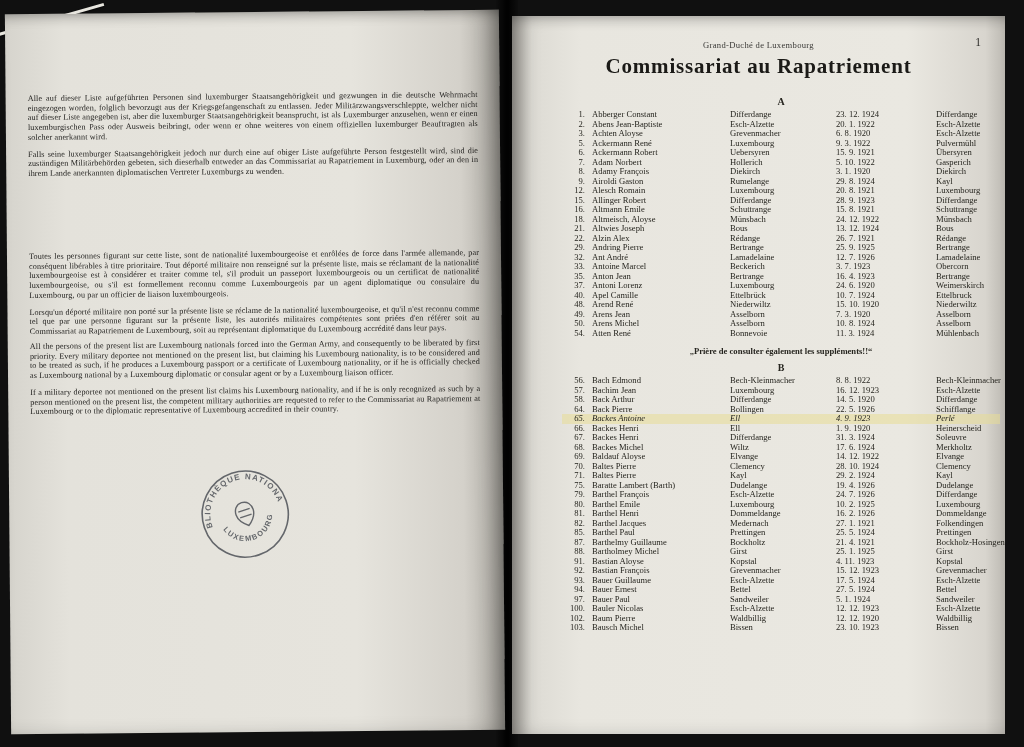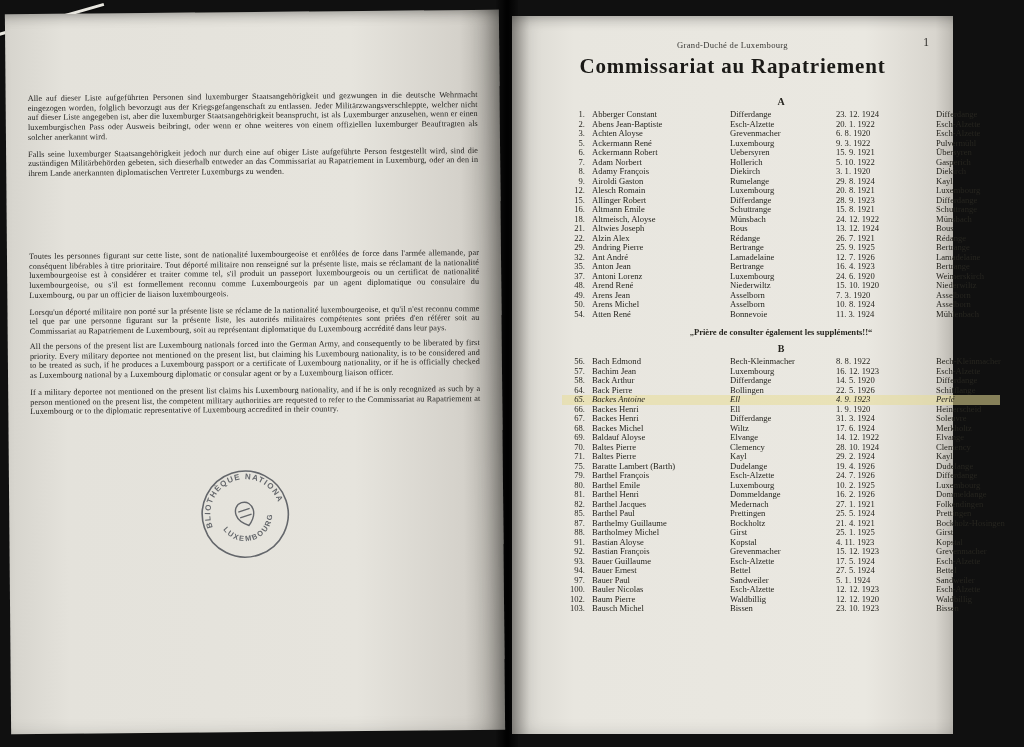--- a/index.html
+++ b/index.html
@@ -10,21 +10,21 @@
   }
   
   .page{position:absolute;box-sizing:border-box;}
   .page.left{
     left:8px;top:12px;width:494px;height:720px;
     background:linear-gradient(to right,#d6d4cd 0%,#e4e2db 12%,#e6e4dd 70%,#d4d1ca 92%,#a9a69f 100%);
     transform:rotate(-0.5deg);
     box-shadow:inset -14px 0 22px -10px rgba(0,0,0,.45), inset 0 10px 14px -10px rgba(0,0,0,.35);
   }
   .page.right{
-    left:512px;top:16px;width:441px;height:718px;
+    left:512px;top:16px;width:493px;height:718px;
     background:linear-gradient(to right,#b9b6af 0%,#dddbd4 4%,#e8e6df 14%,#eae8e1 80%,#d8d5ce 96%,#bcb9b2 100%);
     box-shadow:inset 14px 0 22px -10px rgba(0,0,0,.45), inset 0 10px 14px -10px rgba(0,0,0,.3);
     padding-left:12px;
   }
   .gutter{
     position:absolute;left:496px;top:0;width:22px;height:747px;
     background:linear-gradient(to right,rgba(0,0,0,.1),rgba(0,0,0,.85) 45%,rgba(0,0,0,.9) 55%,rgba(0,0,0,.15));
   }
   .corner-sliver{
     position:absolute;left:-4px;top:18px;width:110px;height:3px;background:#e8e6df;
@@ -242,32 +242,46 @@
           <span class="cell dom">Bertrange</span>
         </div>
         <div class="trow">
           <span class="cell num">32.</span>
           <span class="cell name">Ant André</span>
           <span class="cell place">Lamadelaine</span>
           <span class="cell date">12. 7. 1926</span>
           <span class="cell dom">Lamadelaine</span>
         </div>
         <div class="trow">
+          <span class="cell num">33.</span>
+          <span class="cell name">Antoine Marcel</span>
+          <span class="cell place">Beckerich</span>
+          <span class="cell date">3. 7. 1923</span>
+          <span class="cell dom">Obercorn</span>
+        </div>
+        <div class="trow">
           <span class="cell num">35.</span>
           <span class="cell name">Anton Jean</span>
           <span class="cell place">Bertrange</span>
           <span class="cell date">16. 4. 1923</span>
           <span class="cell dom">Bertrange</span>
         </div>
         <div class="trow">
           <span class="cell num">37.</span>
           <span class="cell name">Antoni Lorenz</span>
           <span class="cell place">Luxembourg</span>
           <span class="cell date">24. 6. 1920</span>
           <span class="cell dom">Weimerskirch</span>
+        </div>
+        <div class="trow">
+          <span class="cell num">40.</span>
+          <span class="cell name">Apel Camille</span>
+          <span class="cell place">Ettelbrück</span>
+          <span class="cell date">10. 7. 1924</span>
+          <span class="cell dom">Ettelbruck</span>
         </div>
         <div class="trow">
           <span class="cell num">48.</span>
           <span class="cell name">Arend René</span>
           <span class="cell place">Niederwiltz</span>
           <span class="cell date">15. 10. 1920</span>
           <span class="cell dom">Niederwiltz</span>
         </div>
         <div class="trow">
           <span class="cell num">49.</span>

